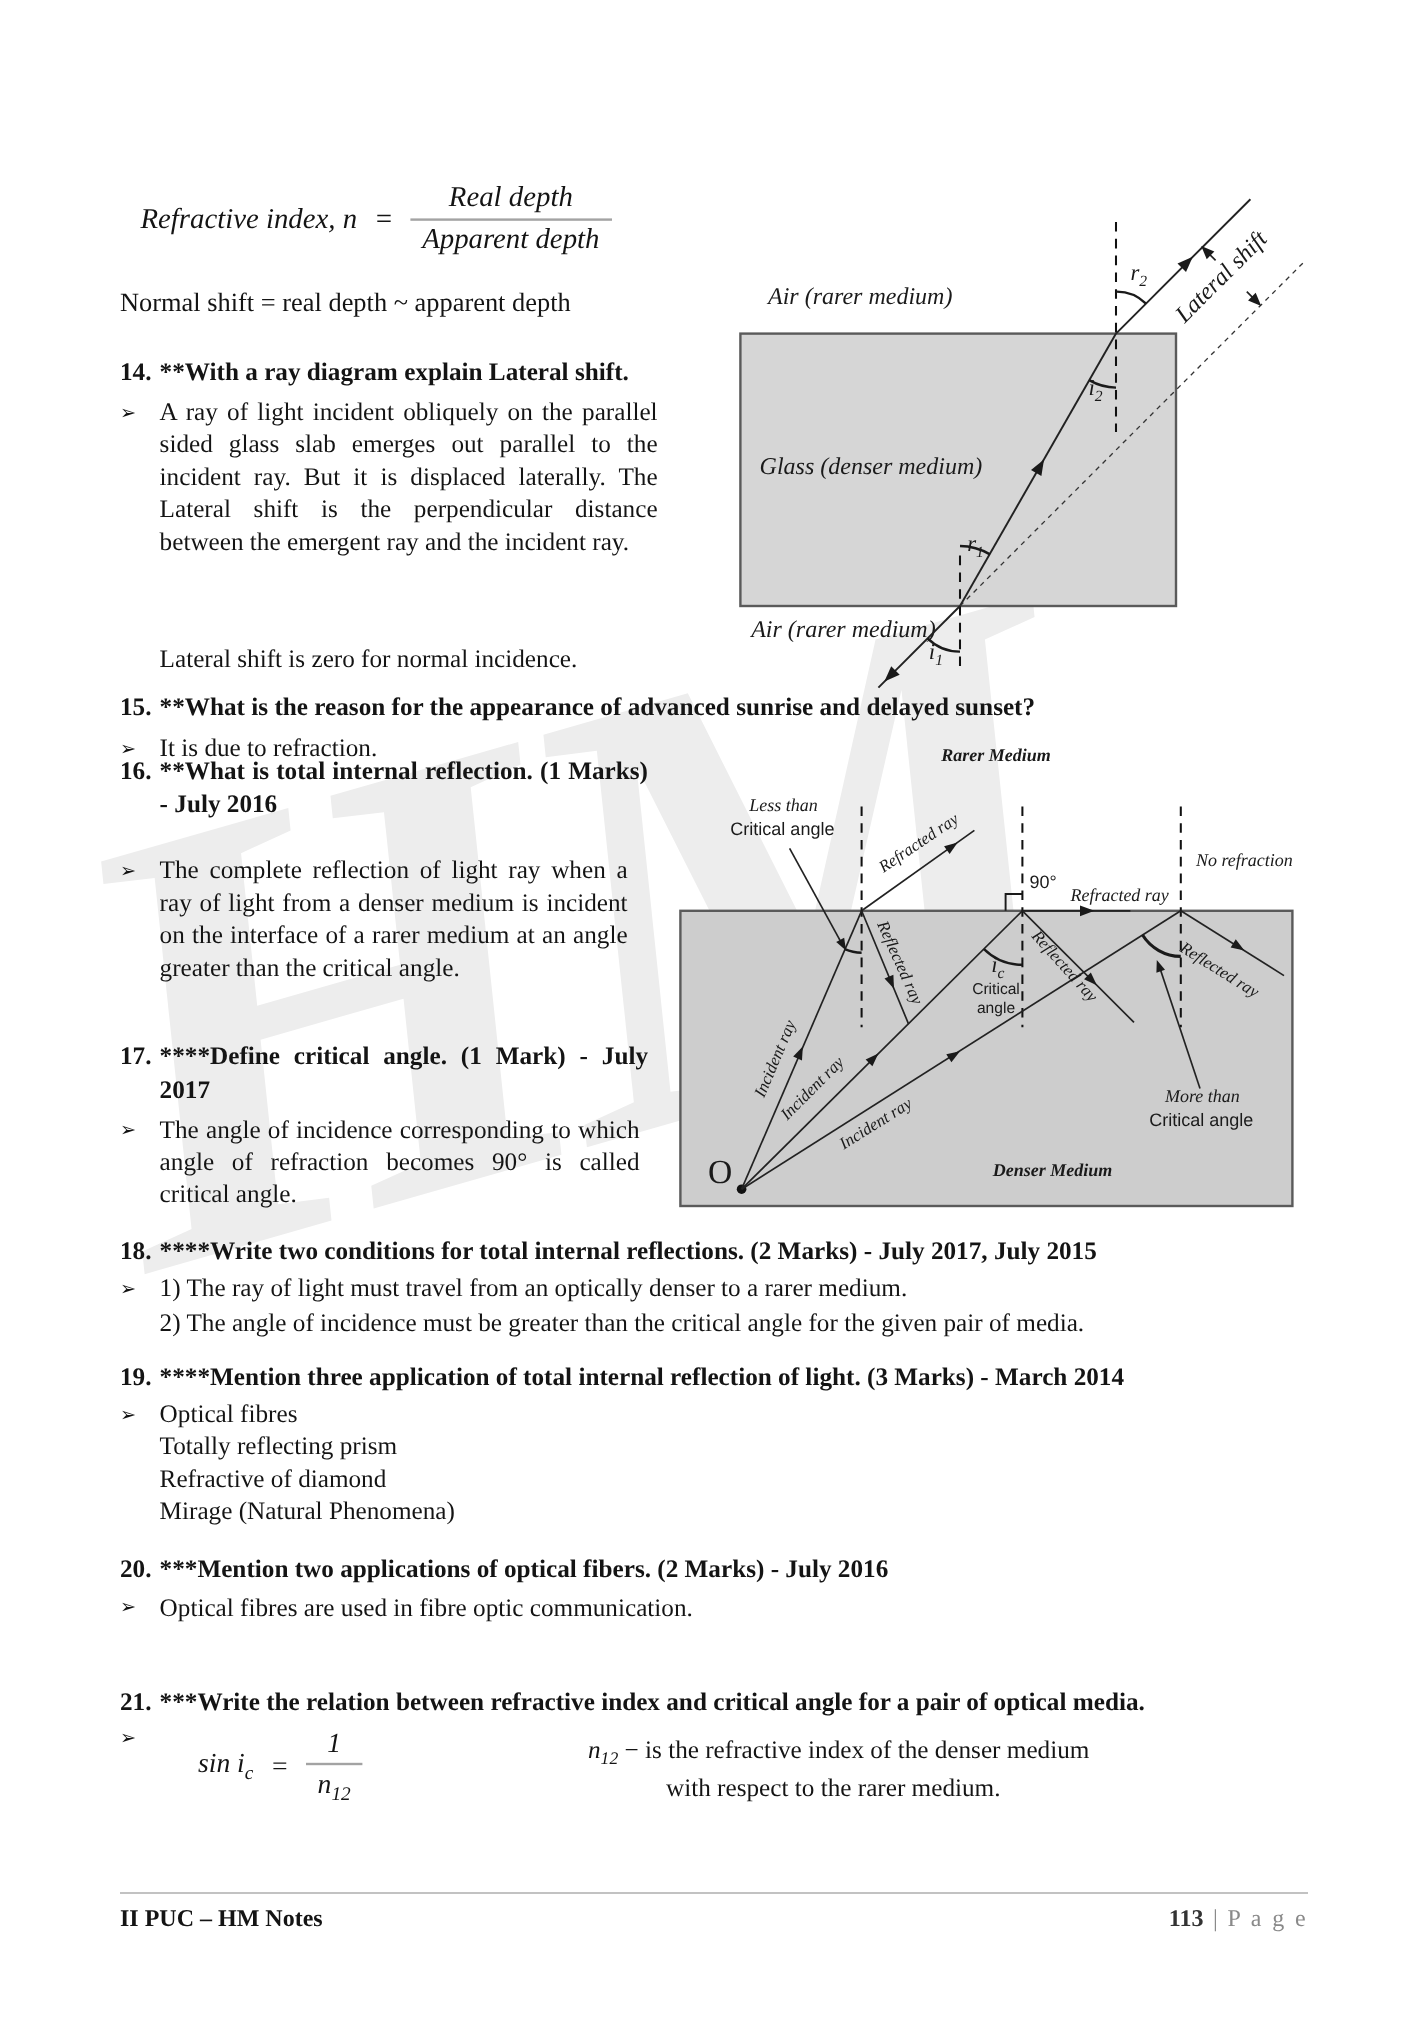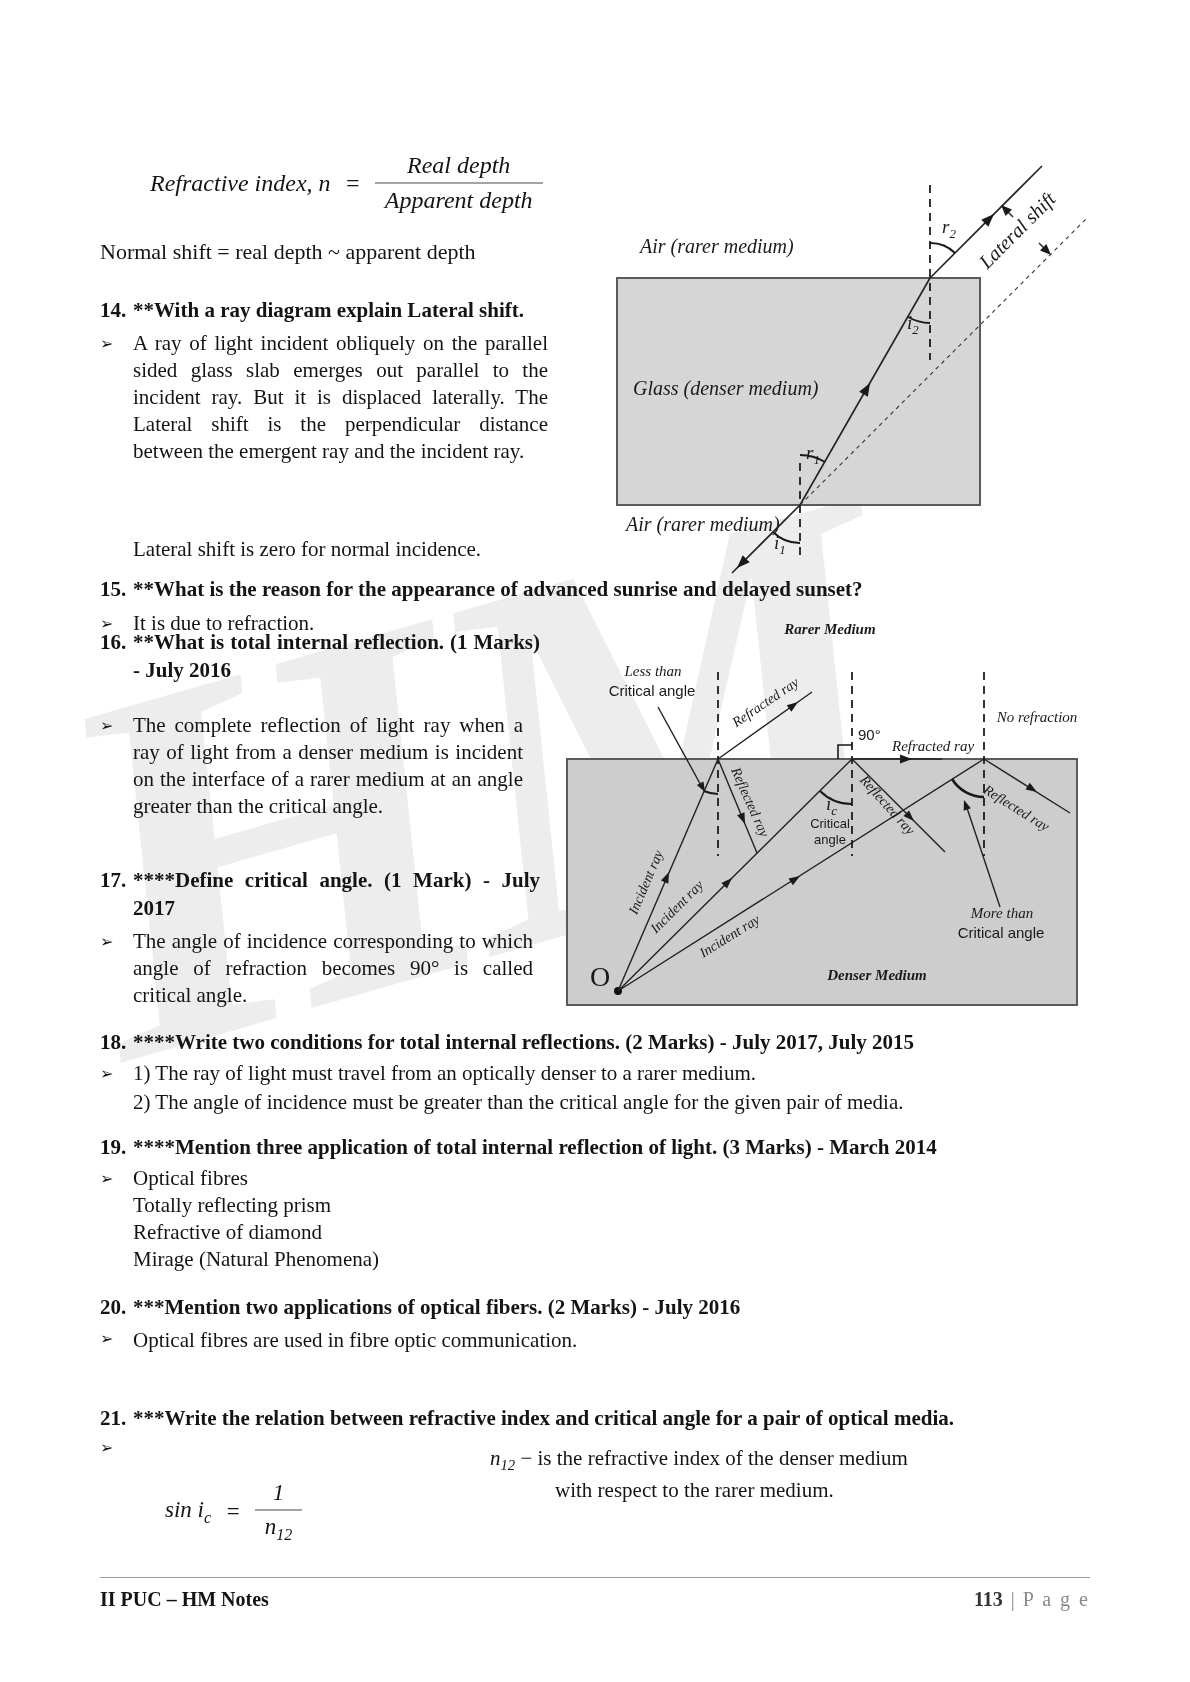--- a/index.html
+++ b/index.html
@@ -44,21 +44,21 @@
   .dbold{font:bold italic 15px "Liberation Serif",serif;fill:#1a1a1a;}
   .dO{font:28px "Liberation Serif",serif;fill:#1a1a1a;}
 </style>
 </head>
 <body>
 
 <div class="page">
 
   <div class="wm">HM</div>
 
-  <div class="abs formula" style="left:150px;top:152px;">
+  <div class="abs formula" style="left:117px;top:152px;">
     <span>Refractive index, n</span>
     <span>=</span>
     <span class="frac">
       <span class="num">Real depth</span>
       <span class="den">Apparent depth</span>
     </span>
   </div>
 
   <div class="abs body-text" style="left:100px;top:238px;font-size:22px;">Normal shift =  real depth ~ apparent depth</div>
 
@@ -119,21 +119,21 @@
   <div class="abs body-text" style="left:133px;top:1325px;line-height:30px;">
     <div>Optical fibres are used in fibre optic communication.</div>
   </div>
 
   <div class="abs qhead nowrap" style="left:100px;top:1404px;">
     <span class="qnum">21.</span>
     <span class="qtitle">***Write the relation between refractive index and critical angle for a pair of optical media.</span>
   </div>
   <div class="abs bullet" style="left:100px;top:1438px;">➢</div>
 
-  <div class="abs formula" style="left:165px;top:1440px;font-size:23px;margin-top:40px;">
+  <div class="abs formula" style="left:165px;top:1440px;font-size:23px;">
     <span><span>sin i</span><sub>c</sub></span>
     <span>=</span>
     <span class="frac">
       <span class="num">1</span>
       <span class="den"><span>n</span><sub>12</sub></span>
     </span>
   </div>
 
   <div class="abs body-text nowrap" style="left:490px;top:1445px;">
     <i><span>n</span><sub>12</sub></i>

